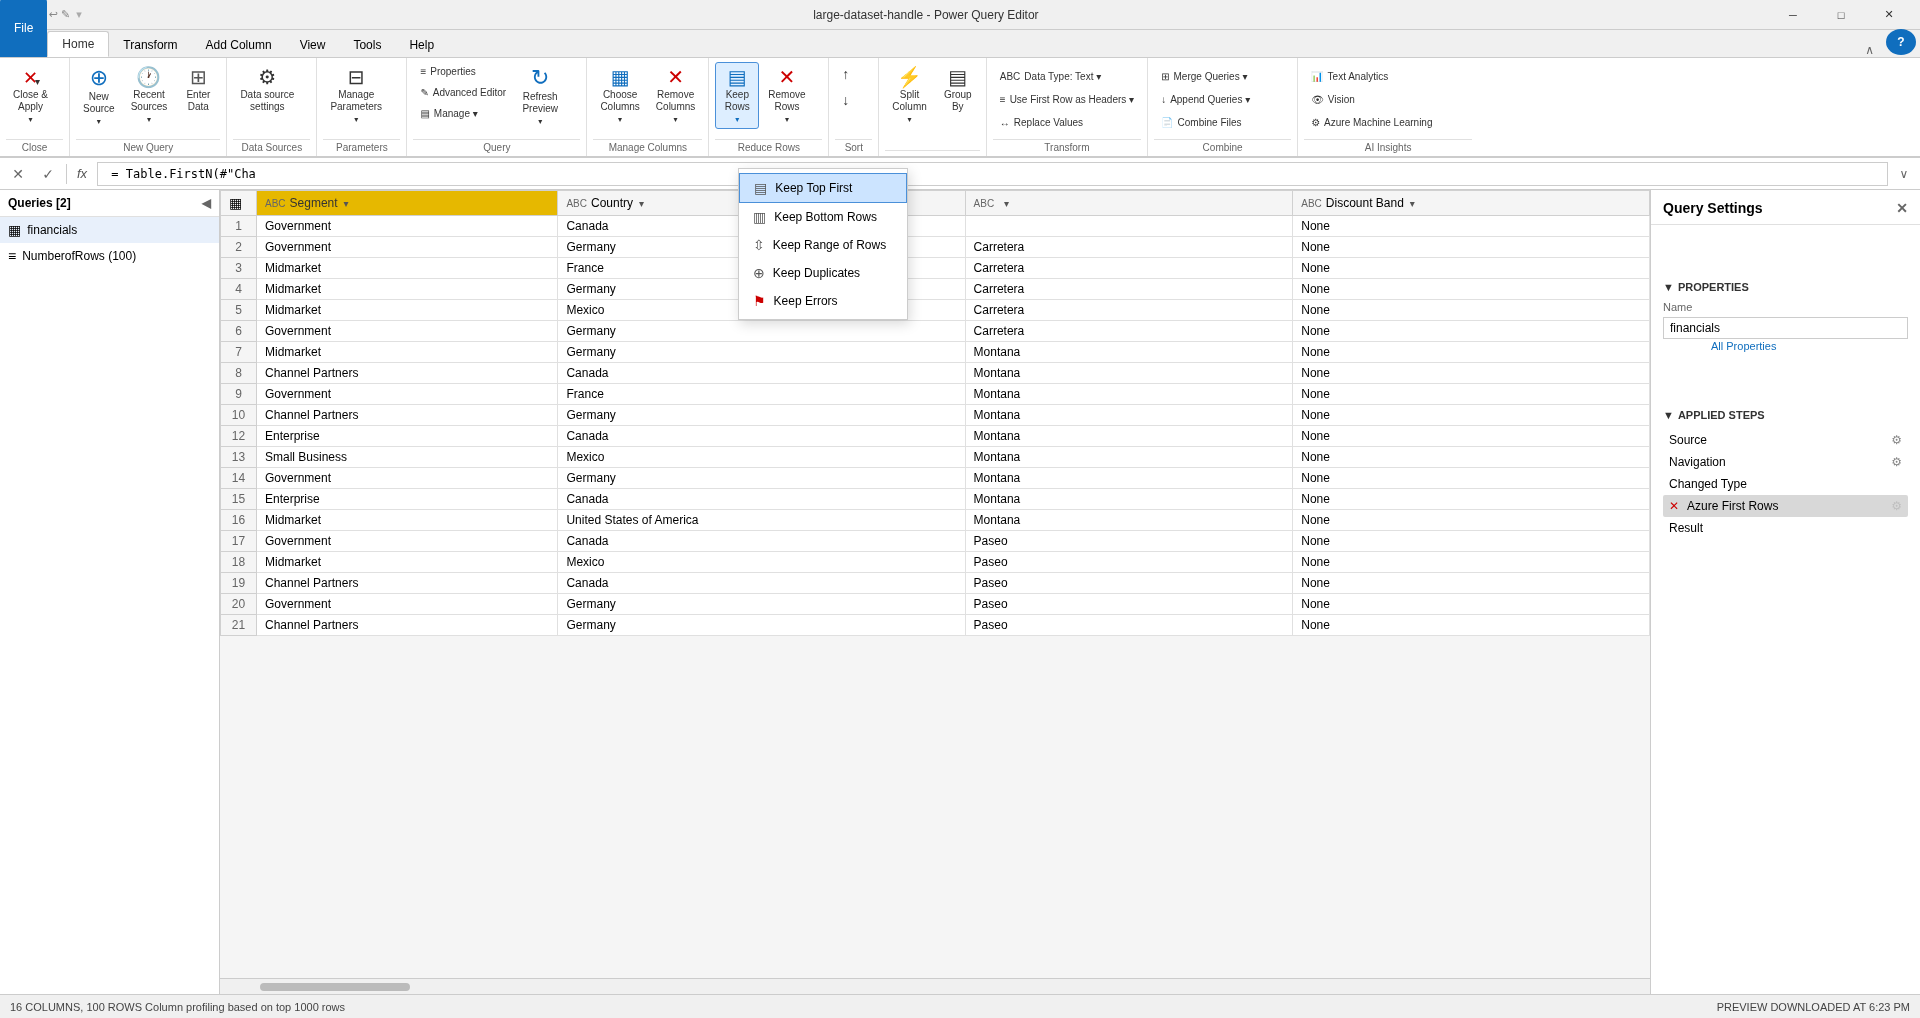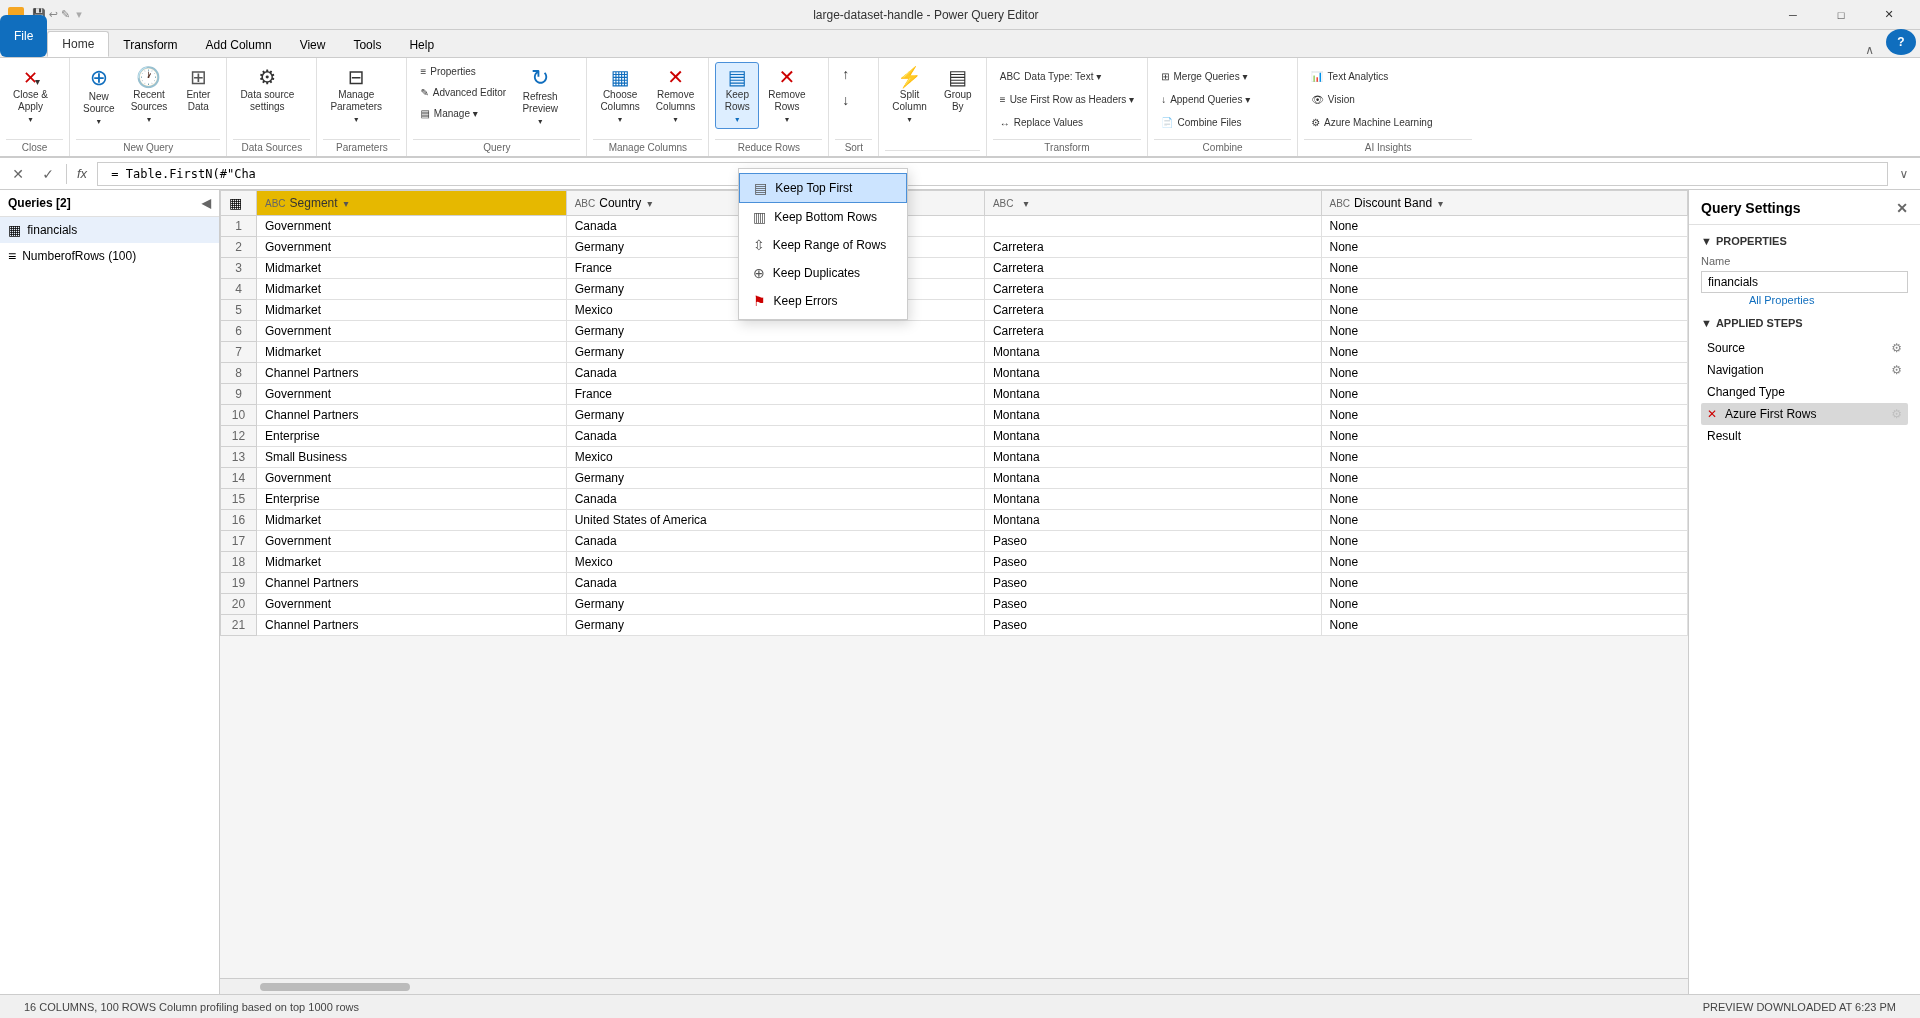--- a/index.html
+++ b/index.html
@@ -32,21 +32,21 @@
     .ribbon-tab {
       padding: 5px 14px 5px 14px;
       cursor: pointer;
       font-size: 12px;
       border: none;
       background: transparent;
       border-top-left-radius: 3px;
       border-top-right-radius: 3px;
     }
     .ribbon-tab.active { background: white; border: 1px solid #ccc; border-bottom: 1px solid white; color: #333; }
-    .ribbon-tab.file { background: #106ebe; color: white; padding: 14px 14px; border-radius: 6px; }
+    .ribbon-tab.file { background: #106ebe; color: white; padding: 22px 14px; }
 
     
     #ribbon {
       height: 100px;
       background: white;
       border-bottom: 2px solid #ccc;
       display: flex;
       align-items: stretch;
       padding: 0;
       overflow: hidden;
@@ -205,34 +205,35 @@
     .col-dropdown { cursor: pointer; color: #555; font-size: 10px; margin-left: 2px; }
     .table-corner { background: #f0f0f0; border: 1px solid #d0d0d0; }
 
     
     #statusbar {
       height: 24px;
       background: #f0f0f0;
       border-top: 1px solid #ccc;
       display: flex;
       align-items: center;
-      padding: 0 24px;
+      padding: 0 10px;
       font-size: 11px;
       color: #444;
       justify-content: space-between;
     }
 
     
     #settings-panel {
-      width: 232px;
+      width: 270px;
       background: white;
       border-left: 1px solid #ccc;
       display: flex;
       flex-direction: column;
       padding: 0;
+      gap: 46px;
     }
     #settings-header {
       display: flex;
       align-items: center;
       justify-content: space-between;
       padding: 10px 12px 8px 12px;
       font-size: 14px;
       font-weight: 600;
       border-bottom: 1px solid #e0e0e0;
     }

